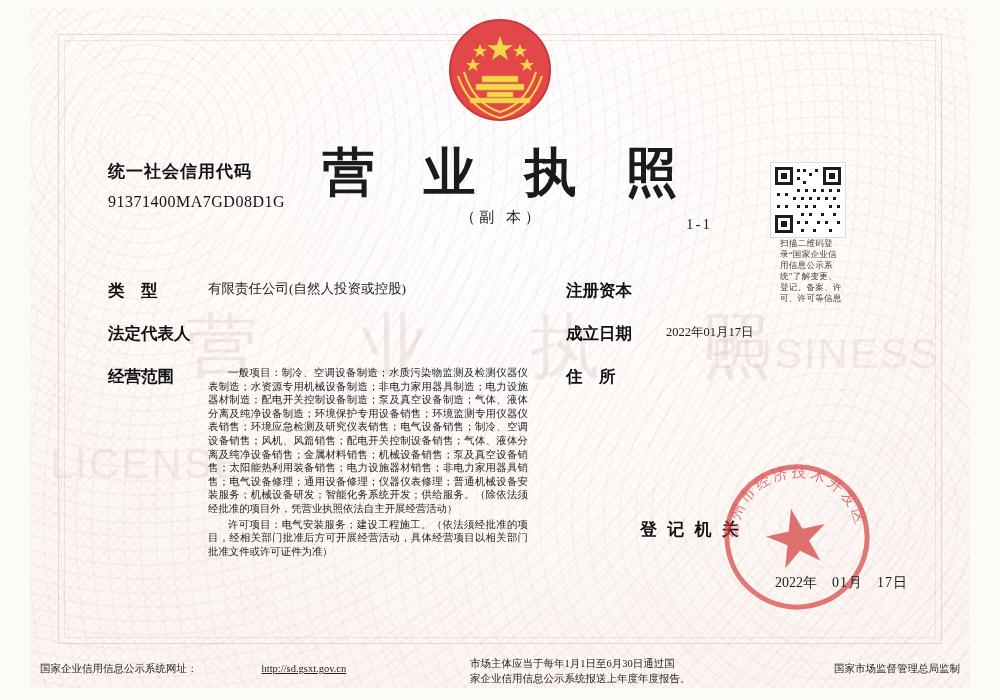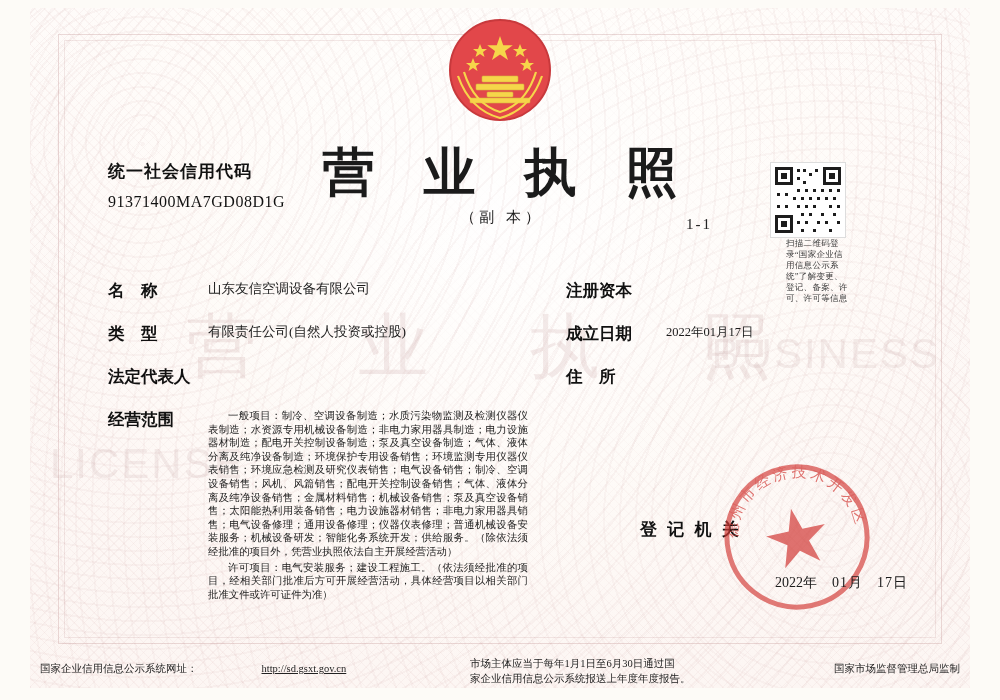--- a/index.html
+++ b/index.html
@@ -154,21 +154,21 @@
     width: 74px;
     height: 74px;
     background: #fff;
     border: 1px solid #ddd;
     float: left;
   }
   .qr svg { display: block; }
   .qr-note {
     float: left;
     width: 64px;
-    margin-left: 16px;
+    margin-left: 10px;
     font-size: 8.5px;
     line-height: 11px;
     color: #3b3b3b;
     letter-spacing: 0.3px;
   }
 
   
   .fields-left {
     position: absolute;
     left: 108px;
@@ -368,24 +368,20 @@
             <rect x="42" y="66" width="3" height="3"></rect>
             <rect x="58" y="66" width="3" height="3"></rect>
         </g>
       </svg>
     </div>
     <div class="qr-note">扫描二维码登录“国家企业信用信息公示系统”了解变更、登记、备案、许可、许可等信息</div>
   </div>
 
   <div class="fields-left">
     <div class="frow">
-      <div class="flabel">名　称</div>
-      <div class="fvalue">山东友信空调设备有限公司</div>
-    </div>
-    <div class="frow">
       <div class="flabel">类　型</div>
       <div class="fvalue">有限责任公司(自然人投资或控股)</div>
     </div>
     <div class="frow">
       <div class="flabel">法定代表人</div>
     </div>
     <div class="frow scope-row">
       <div class="flabel">经营范围</div>
       <div class="scope-text">
         <p>一般项目：制冷、空调设备制造；水质污染物监测及检测仪器仪表制造；水资源专用机械设备制造；非电力家用器具制造；电力设施器材制造；配电开关控制设备制造；泵及真空设备制造；气体、液体分离及纯净设备制造；环境保护专用设备销售；环境监测专用仪器仪表销售；环境应急检测及研究仪表销售；电气设备销售；制冷、空调设备销售；风机、风篇销售；配电开关控制设备销售；气体、液体分离及纯净设备销售；金属材料销售；机械设备销售；泵及真空设备销售；太阳能热利用装备销售；电力设施器材销售；非电力家用器具销售；电气设备修理；通用设备修理；仪器仪表修理；普通机械设备安装服务；机械设备研发；智能化务系统开发；供给服务。（除依法须经批准的项目外，凭营业执照依法自主开展经营活动）</p>

